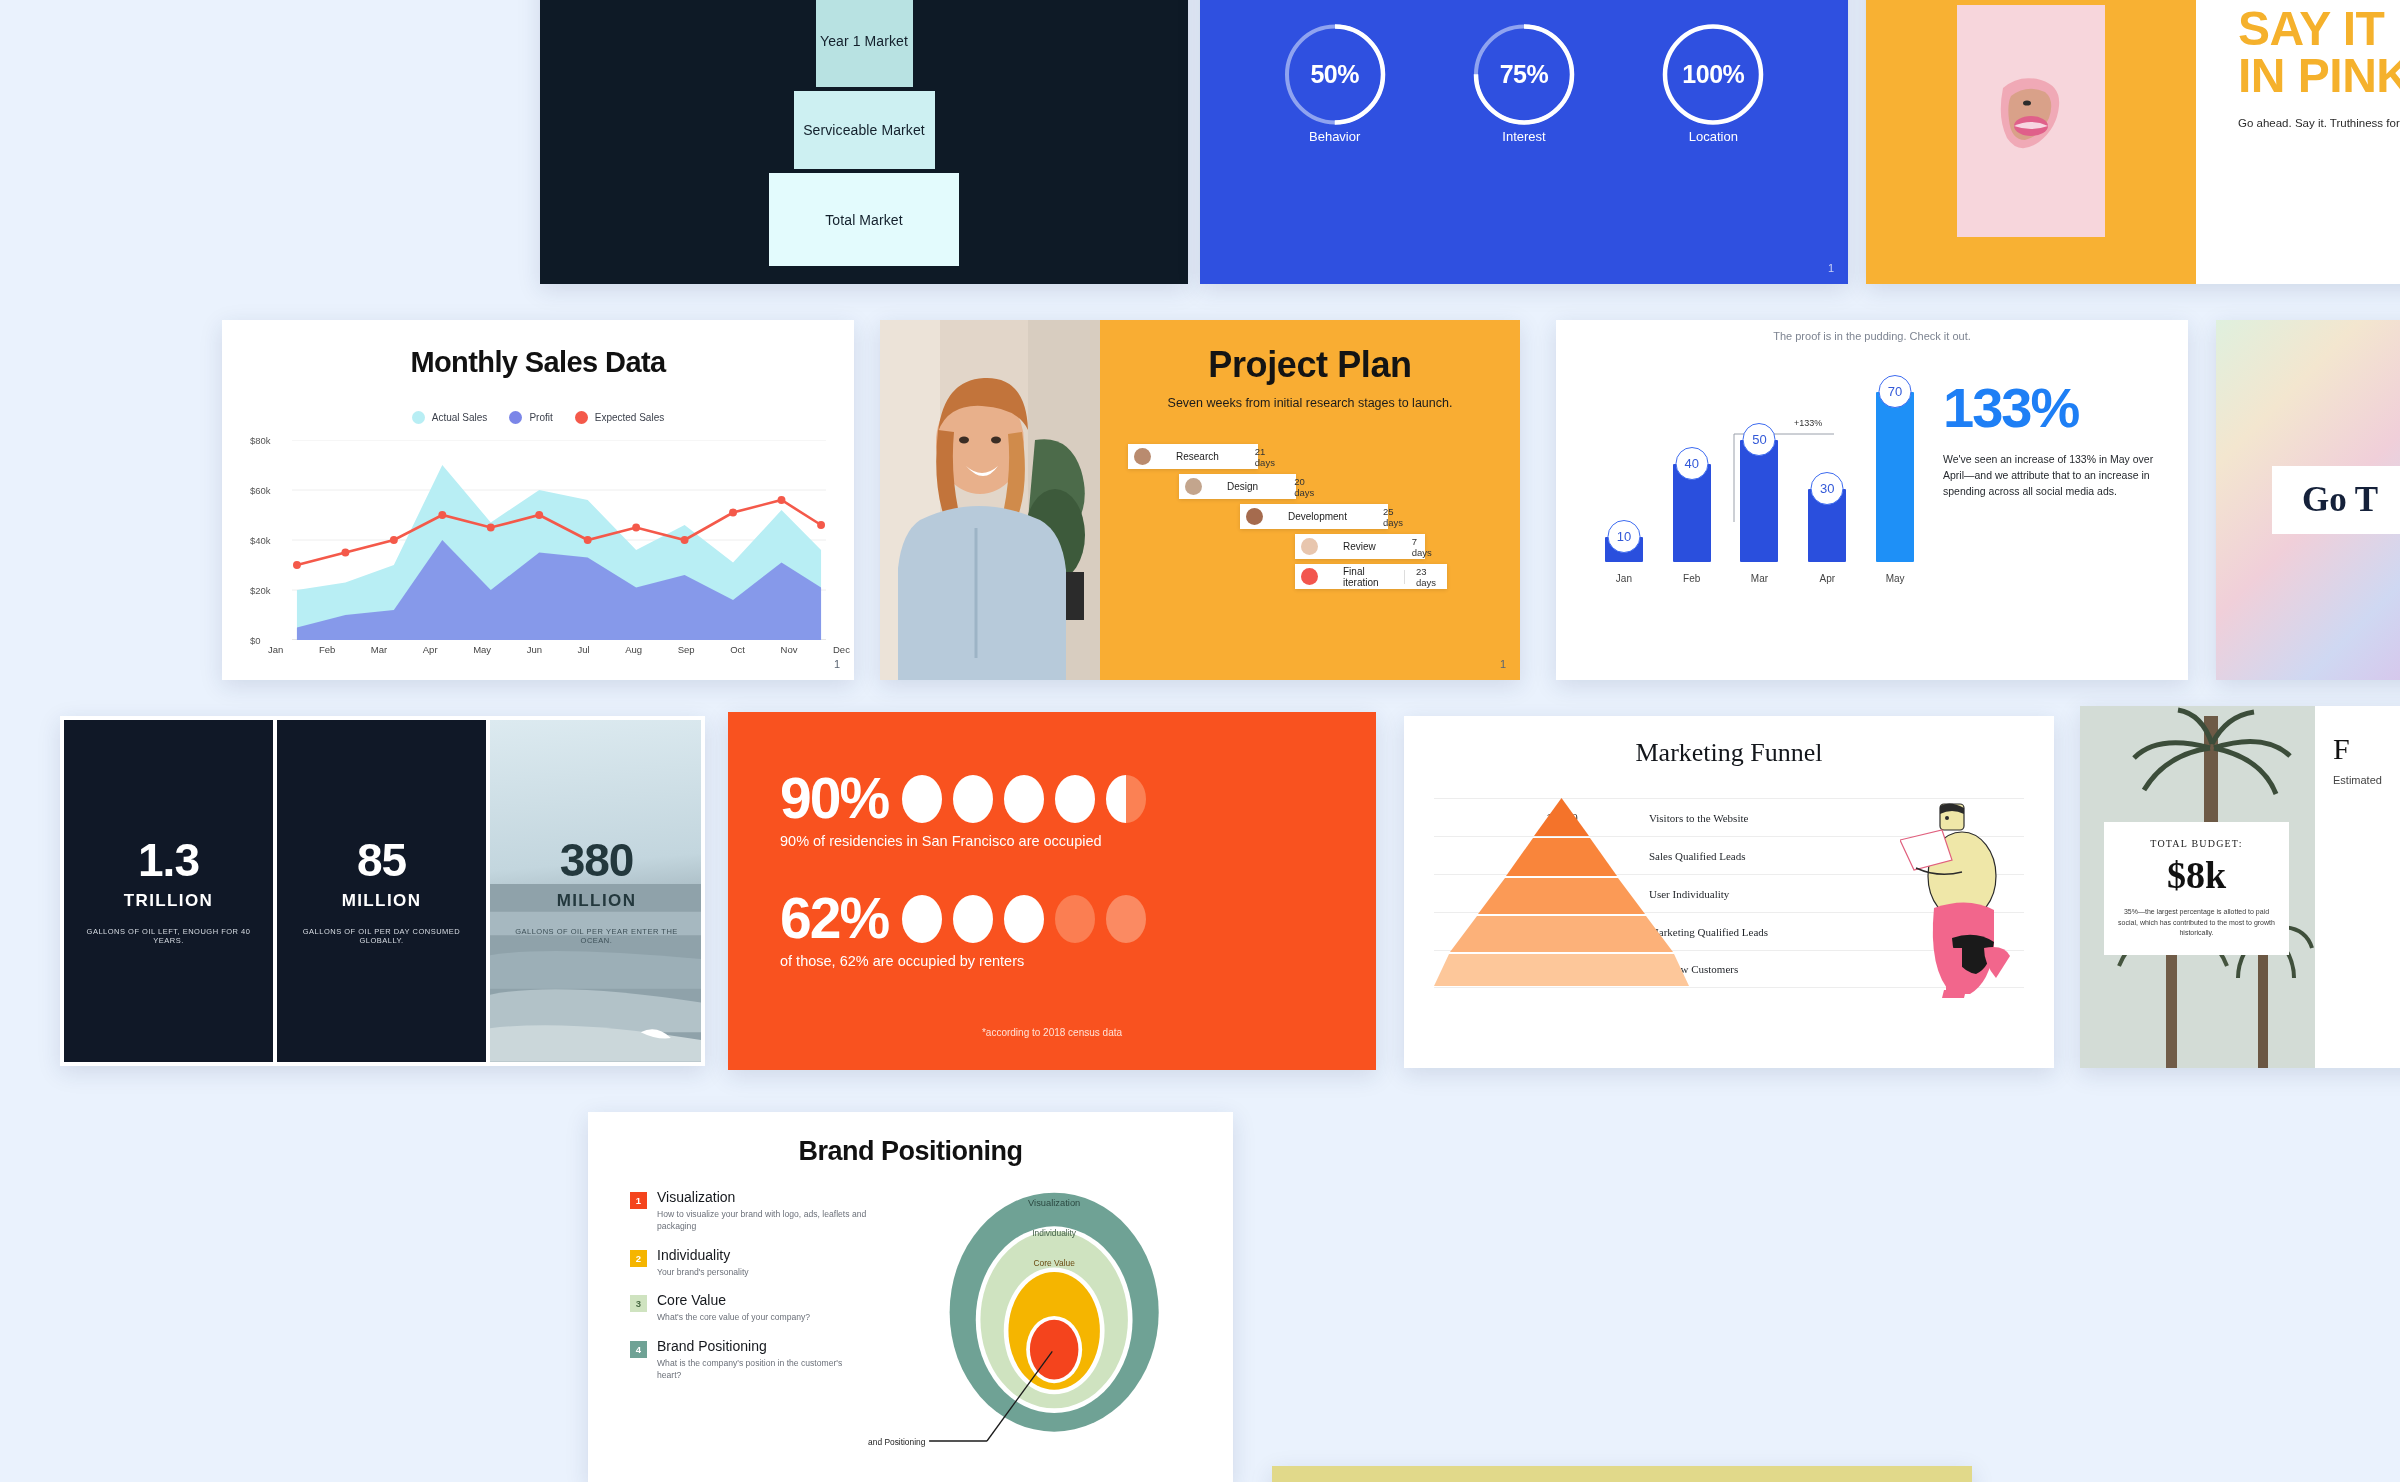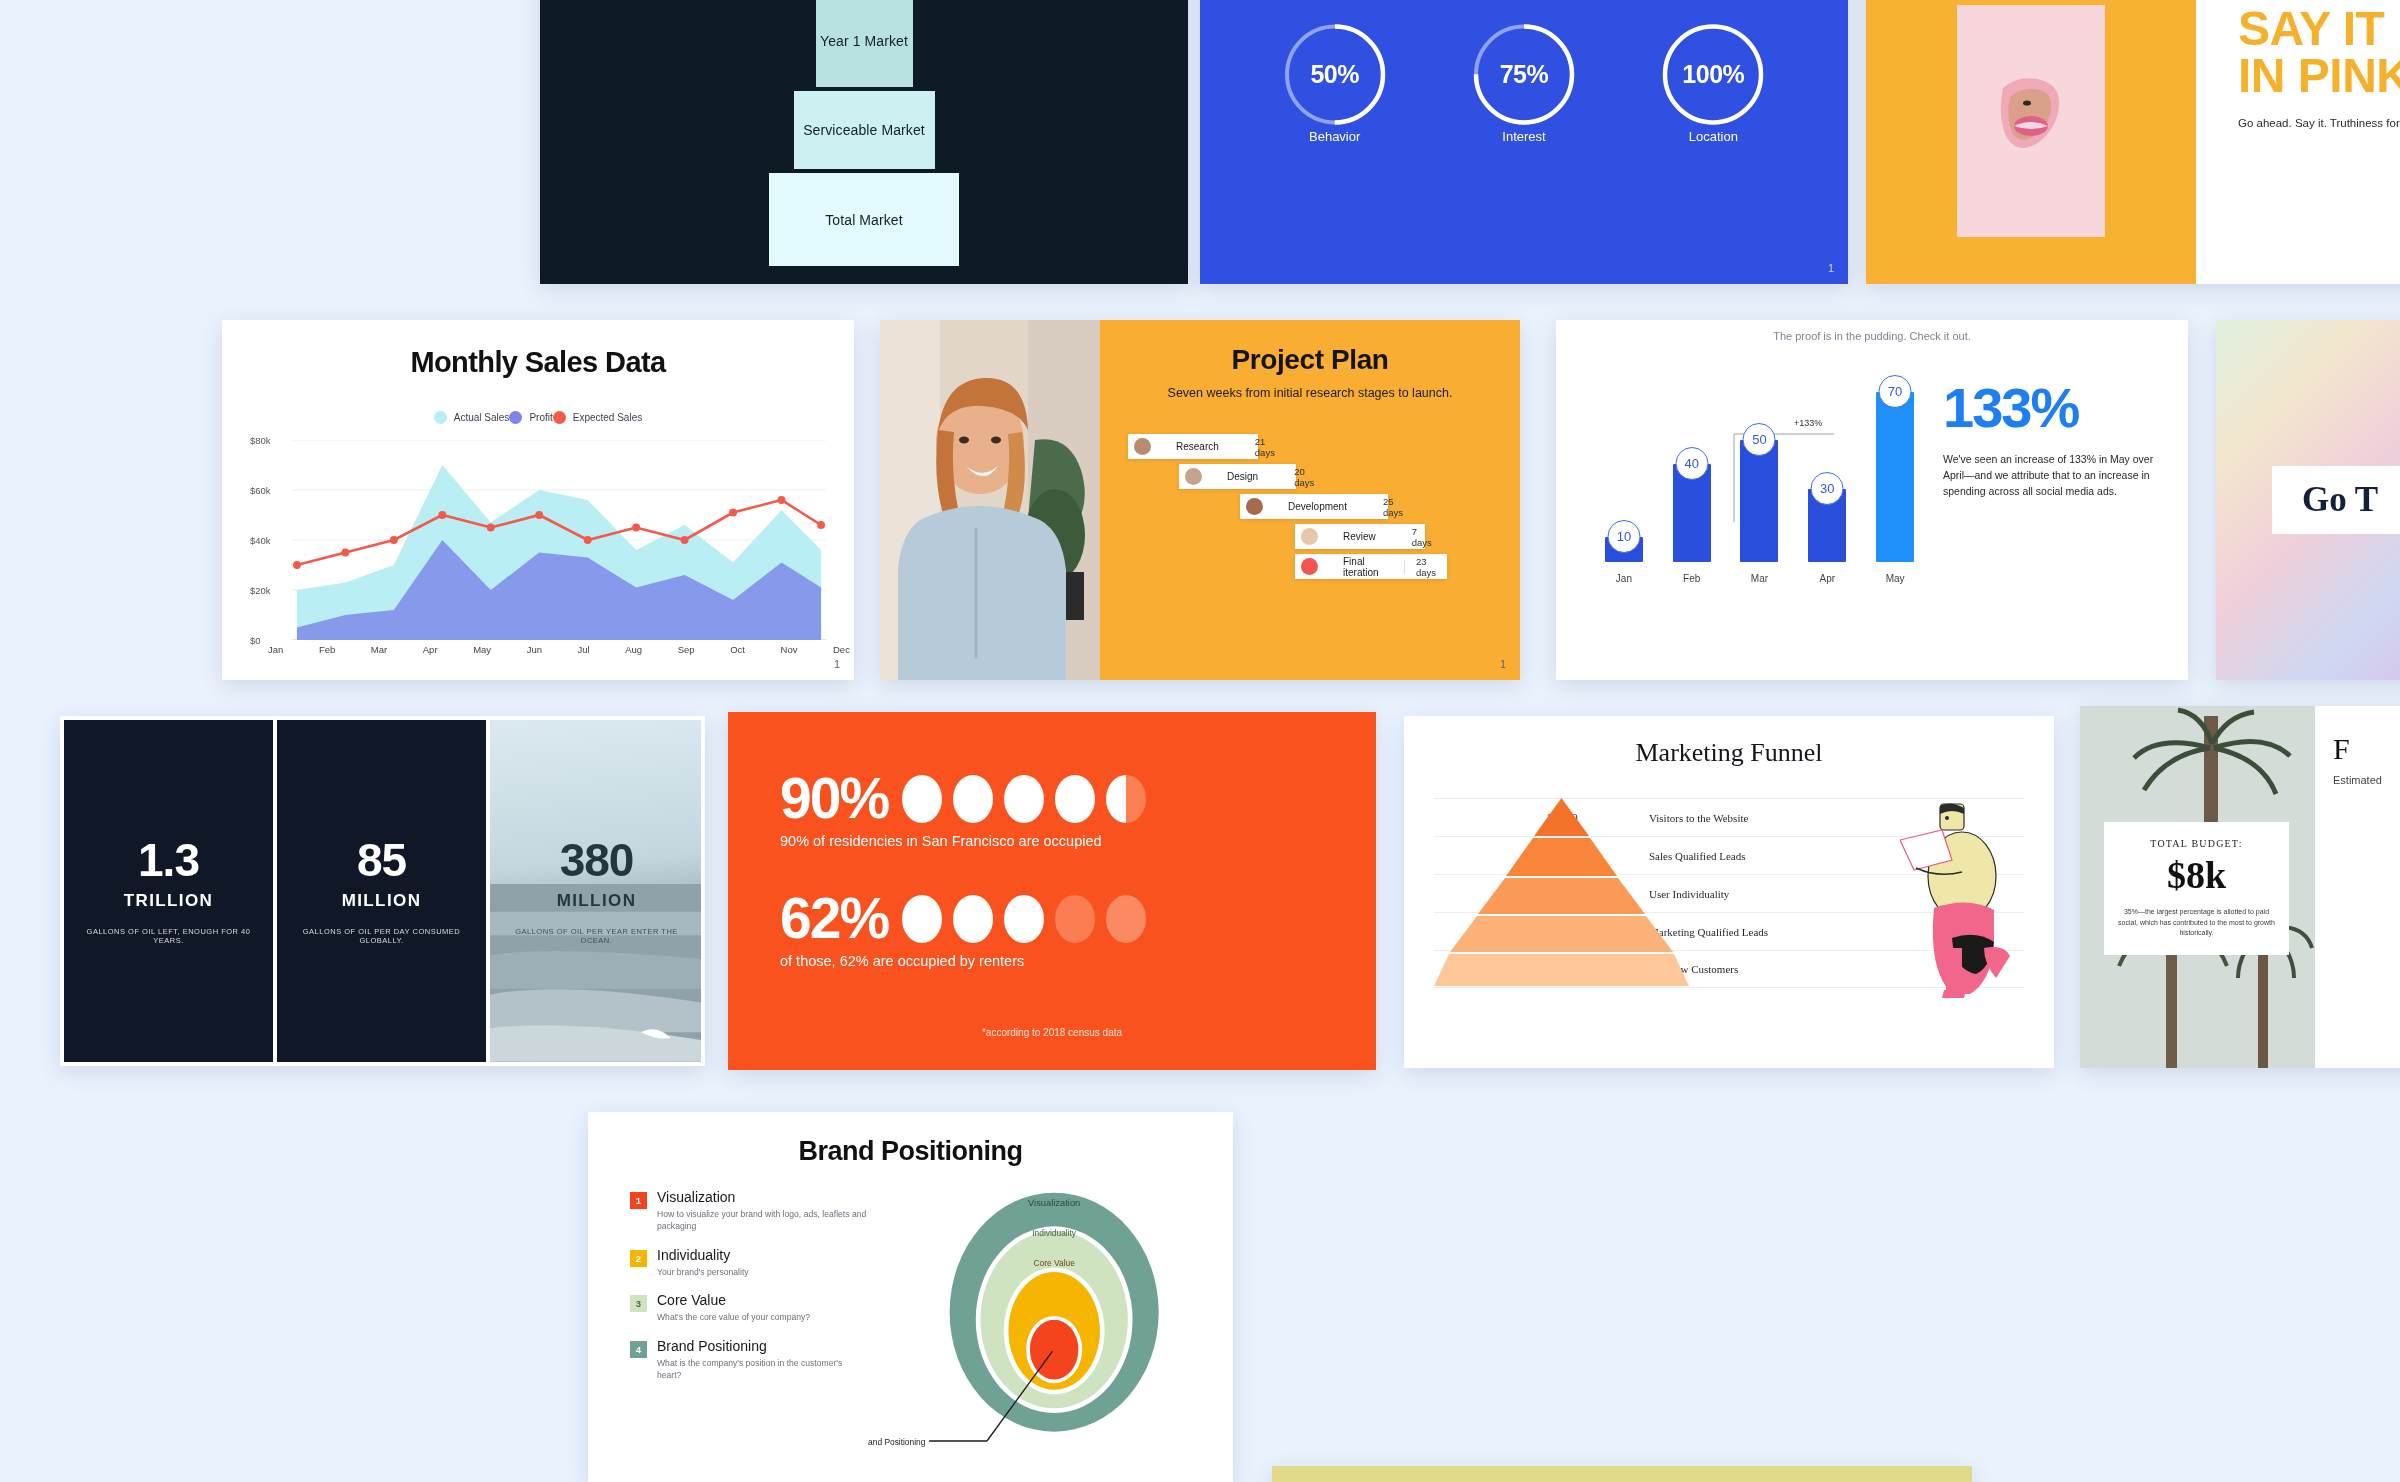--- a/index.html
+++ b/index.html
@@ -45,32 +45,32 @@
   .pink-photo { position:absolute; left:50%; top:50%; transform:translate(-50%,-50%);
     width:148px; height:232px; background:#f7d6dc; overflow:hidden;}
   .mouth { position:absolute; left:50%; top:48%; transform:translate(-50%,-50%); width:84px; height:92px; }
   .pink-right { flex:1; padding:48px 0 0 42px; }
   .pink-title { font-size:48px; font-weight:800; color:#f5b12c; line-height:.97; letter-spacing:-.5px; }
   .pink-sub { margin-top:18px; font-size:11.5px; color:#2b2b2b; }
 
   
   .s-sales { left:222px; top:320px; width:632px; height:360px; }
   .sales-title { text-align:center; margin-top:26px; font-size:29px; font-weight:800; color:#111; letter-spacing:-.6px; }
-  .legend { display:flex; justify-content:center; margin-top:32px; }
+  .legend { display:flex; justify-content:center; gap:22px; margin-top:32px; }
   .legend-item { display:flex; align-items:center; gap:7px; font-size:10px; color:#3a3f4a; }
   .dot { width:13px; height:13px; border-radius:50%; }
   .sales-chart { position:relative; margin:16px 24px 0 28px; height:200px; }
   .yl { position:absolute; left:0; font-size:9.5px; color:#555; transform:translateY(-50%); }
   .xl-row { display:flex; justify-content:space-between; padding:4px 4px 0 46px; }
   .xl { font-size:9.5px; color:#444; }
 
   .s-plan { left:880px; top:320px; width:640px; height:360px; display:flex; }
   .plan-photo { width:220px; background:linear-gradient(170deg,#ded3c8 0%,#c9b9a8 45%,#8d9b88 100%); position:relative; overflow:hidden;}
   .plan-body { flex:1; background:#f9ad33; position:relative; }
-  .plan-title { text-align:center; margin-top:24px; font-size:28px; font-weight:800; color:#141414; letter-spacing:-.4px;}
+  .plan-title { text-align:center; margin-top:24px; font-size:36px; font-weight:800; color:#141414; letter-spacing:-.4px;}
   .plan-sub { text-align:center; margin-top:10px; font-size:12.5px; color:#1b1b1b; }
   .gantt { margin-top:34px; position:relative; height:170px; }
   .gbar { position:absolute; height:25px; background:#fff; display:flex; align-items:center;
      box-shadow:0 1px 4px rgba(0,0,0,.12); }
   .gav { width:17px; height:17px; border-radius:50%; margin-left:6px; background:#b98b6f; flex:none; }
   .gname { font-size:10px; color:#1d1d1d; padding:0 25px; }
   .gsep { width:1px; height:14px; background:#ddd; }
   .gdays { font-size:9.5px; color:#333; padding:0 11px; }
 
   .s-fin { left:1556px; top:320px; width:632px; height:360px; }

